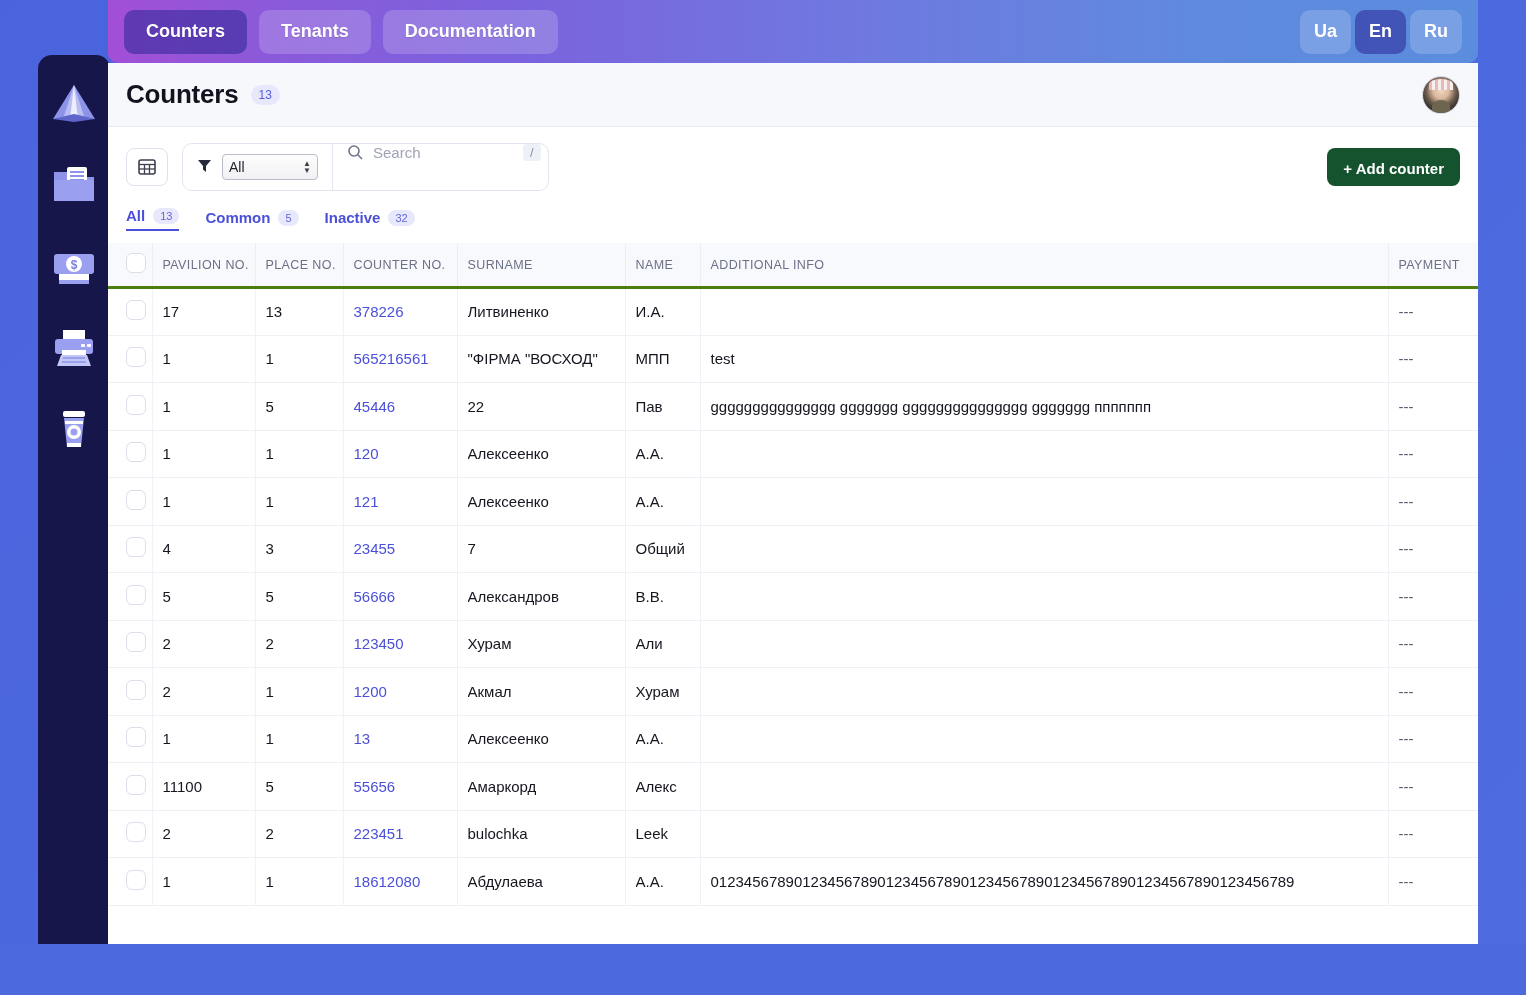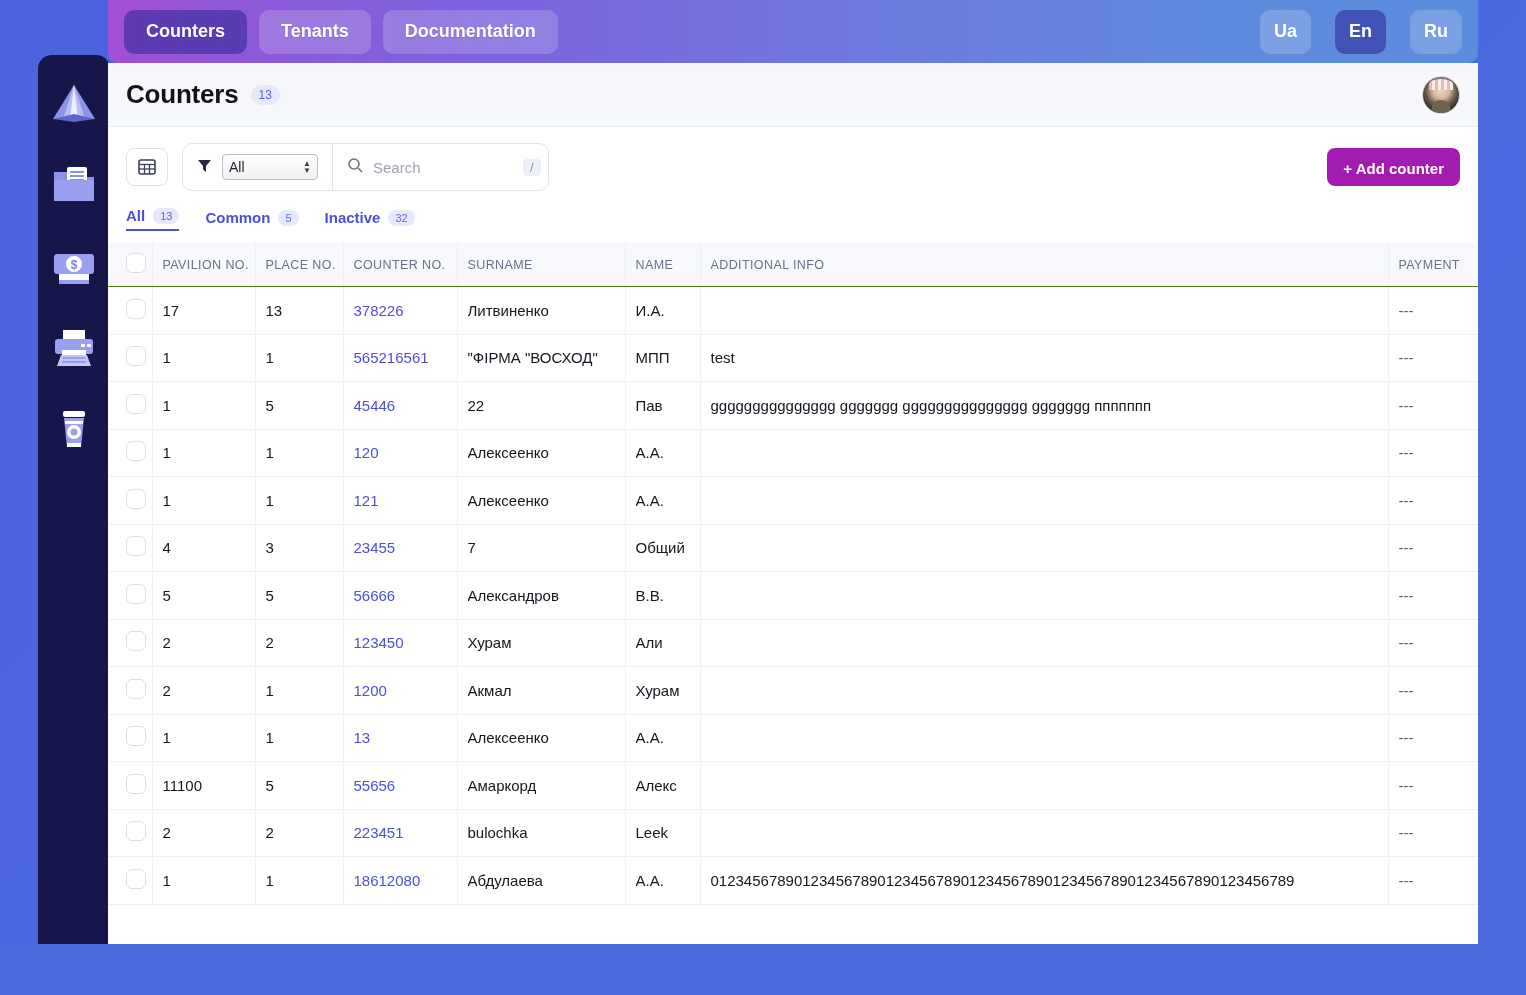--- a/index.html
+++ b/index.html
@@ -21,21 +21,21 @@
   .nav-group { display: flex; gap: 12px; align-items: center; }
   .nav-btn {
     height: 44px; padding: 0 22px; border-radius: 10px;
     background: rgba(255,255,255,0.18);
     color: #fff; font-size: 18px; font-weight: 700;
     display: flex; align-items: center; justify-content: center;
     cursor: pointer; border: none; white-space: nowrap;
     text-shadow: 0 1px 1px rgba(0,0,0,.12);
   }
   .nav-btn.active { background: rgba(43,39,150,0.55); }
-  .lang-group { margin-left: auto; display: flex; gap: 24px; align-items: center; }
+  .lang-group { margin-left: auto; display: flex; gap: 4px; align-items: center; }
   .lang-btn {
     height: 44px; min-width: 48px; padding: 0 14px; border-radius: 10px;
     background: rgba(255,255,255,0.18);
     color: #fff; font-size: 18px; font-weight: 700;
     display: flex; align-items: center; justify-content: center; cursor: pointer;
   }
   .lang-btn.active { background: rgba(43,39,150,0.55); }
 
   
   .sidebar {
@@ -87,50 +87,50 @@
   .filter-part { display: flex; align-items: center; gap: 10px; padding: 0 14px; height: 100%; border-right: 1px solid #e3e5ef; }
   .filter-select {
     appearance: none; -webkit-appearance: none;
     width: 96px; height: 26px; padding: 0 6px;
     border: 1px solid #b9bcc9; border-radius: 4px;
     background: linear-gradient(#fdfdfd,#f1f1f4);
     font-size: 14px; color: #22242e; font-family: "Liberation Sans", sans-serif; cursor: pointer;
   }
   .sel-wrap { position: relative; display: inline-flex; align-items: center; }
   .sel-arrows { position: absolute; right: 7px; top: 50%; transform: translateY(-50%); pointer-events: none; color: #3a3d48; font-size: 8px; line-height: 7px; text-align: center; }
-  .search-part { display: flex; align-items: center; gap: 10px; padding: 0 12px 0 14px; height: 100%; width: 215px; }
+  .search-part { display: flex; align-items: flex-start; gap: 10px; padding: 0 12px 0 14px; height: 100%; width: 215px; }
   .search-input {
     border: none; outline: none; font-size: 15px; color: #1f2230; width: 140px;
     font-family: "Liberation Sans", sans-serif; background: transparent;
   }
   .search-input::placeholder { color: #9fa3b4; }
   .slash-key {
     margin-left: auto; background: #eef0f8; color: #8d92a8; border-radius: 4px;
     font-size: 13px; padding: 1px 7px;
   }
   .add-btn {
-    margin-left: auto; background: #a21caf; color: #fff; border: none;
+    margin-left: auto; background: #14532d; color: #fff; border: none;
     height: 38px; padding: 12px 16px; border-radius: 8px; font-size: 15px; font-weight: 700;
     cursor: pointer; font-family: "Liberation Sans", sans-serif;
   }
 
   
   .tabs { display: flex; align-items: flex-end; gap: 26px; padding: 0 18px; height: 30px; }
   .tab { display: flex; align-items: center; gap: 8px; cursor: pointer; padding-bottom: 5px; }
   .tab-label { font-size: 15px; font-weight: 700; color: #4b50d8; }
   .tab.active { border-bottom: 2px solid #4b50d8; }
   .tab-count { background: #e7e8fb; color: #6468d8; font-size: 11px; border-radius: 9px; padding: 2px 7px; font-weight: 400; }
 
   
   .table-wrap { padding: 12px 0 0 0; }
   table { width: 100%; border-collapse: collapse; table-layout: fixed; }
   thead th {
     background: #f8f9fc; text-align: left; font-size: 12.5px; font-weight: 400;
     color: #6b7086; letter-spacing: .4px; padding: 10px 0; height: 30px;
-    border-right: 1px solid #eceef5; border-bottom: 1px solid #4d7c0f;
+    border-right: 1px solid #eceef5; border-bottom: 3px solid #4d7c0f;
     text-transform: uppercase; vertical-align: middle;
   }
   thead th:last-child { border-right: none; }
   tbody td {
     font-size: 15px; color: #15161f; padding: 0; height: 47.5px;
     border-bottom: 1px solid #eef0f6; border-right: 1px solid #f1f2f8;
     vertical-align: middle; overflow: hidden; white-space: nowrap;
   }
   tbody td:last-child { border-right: none; }
   .c-check { width: 44px; padding-left: 18px !important; }

